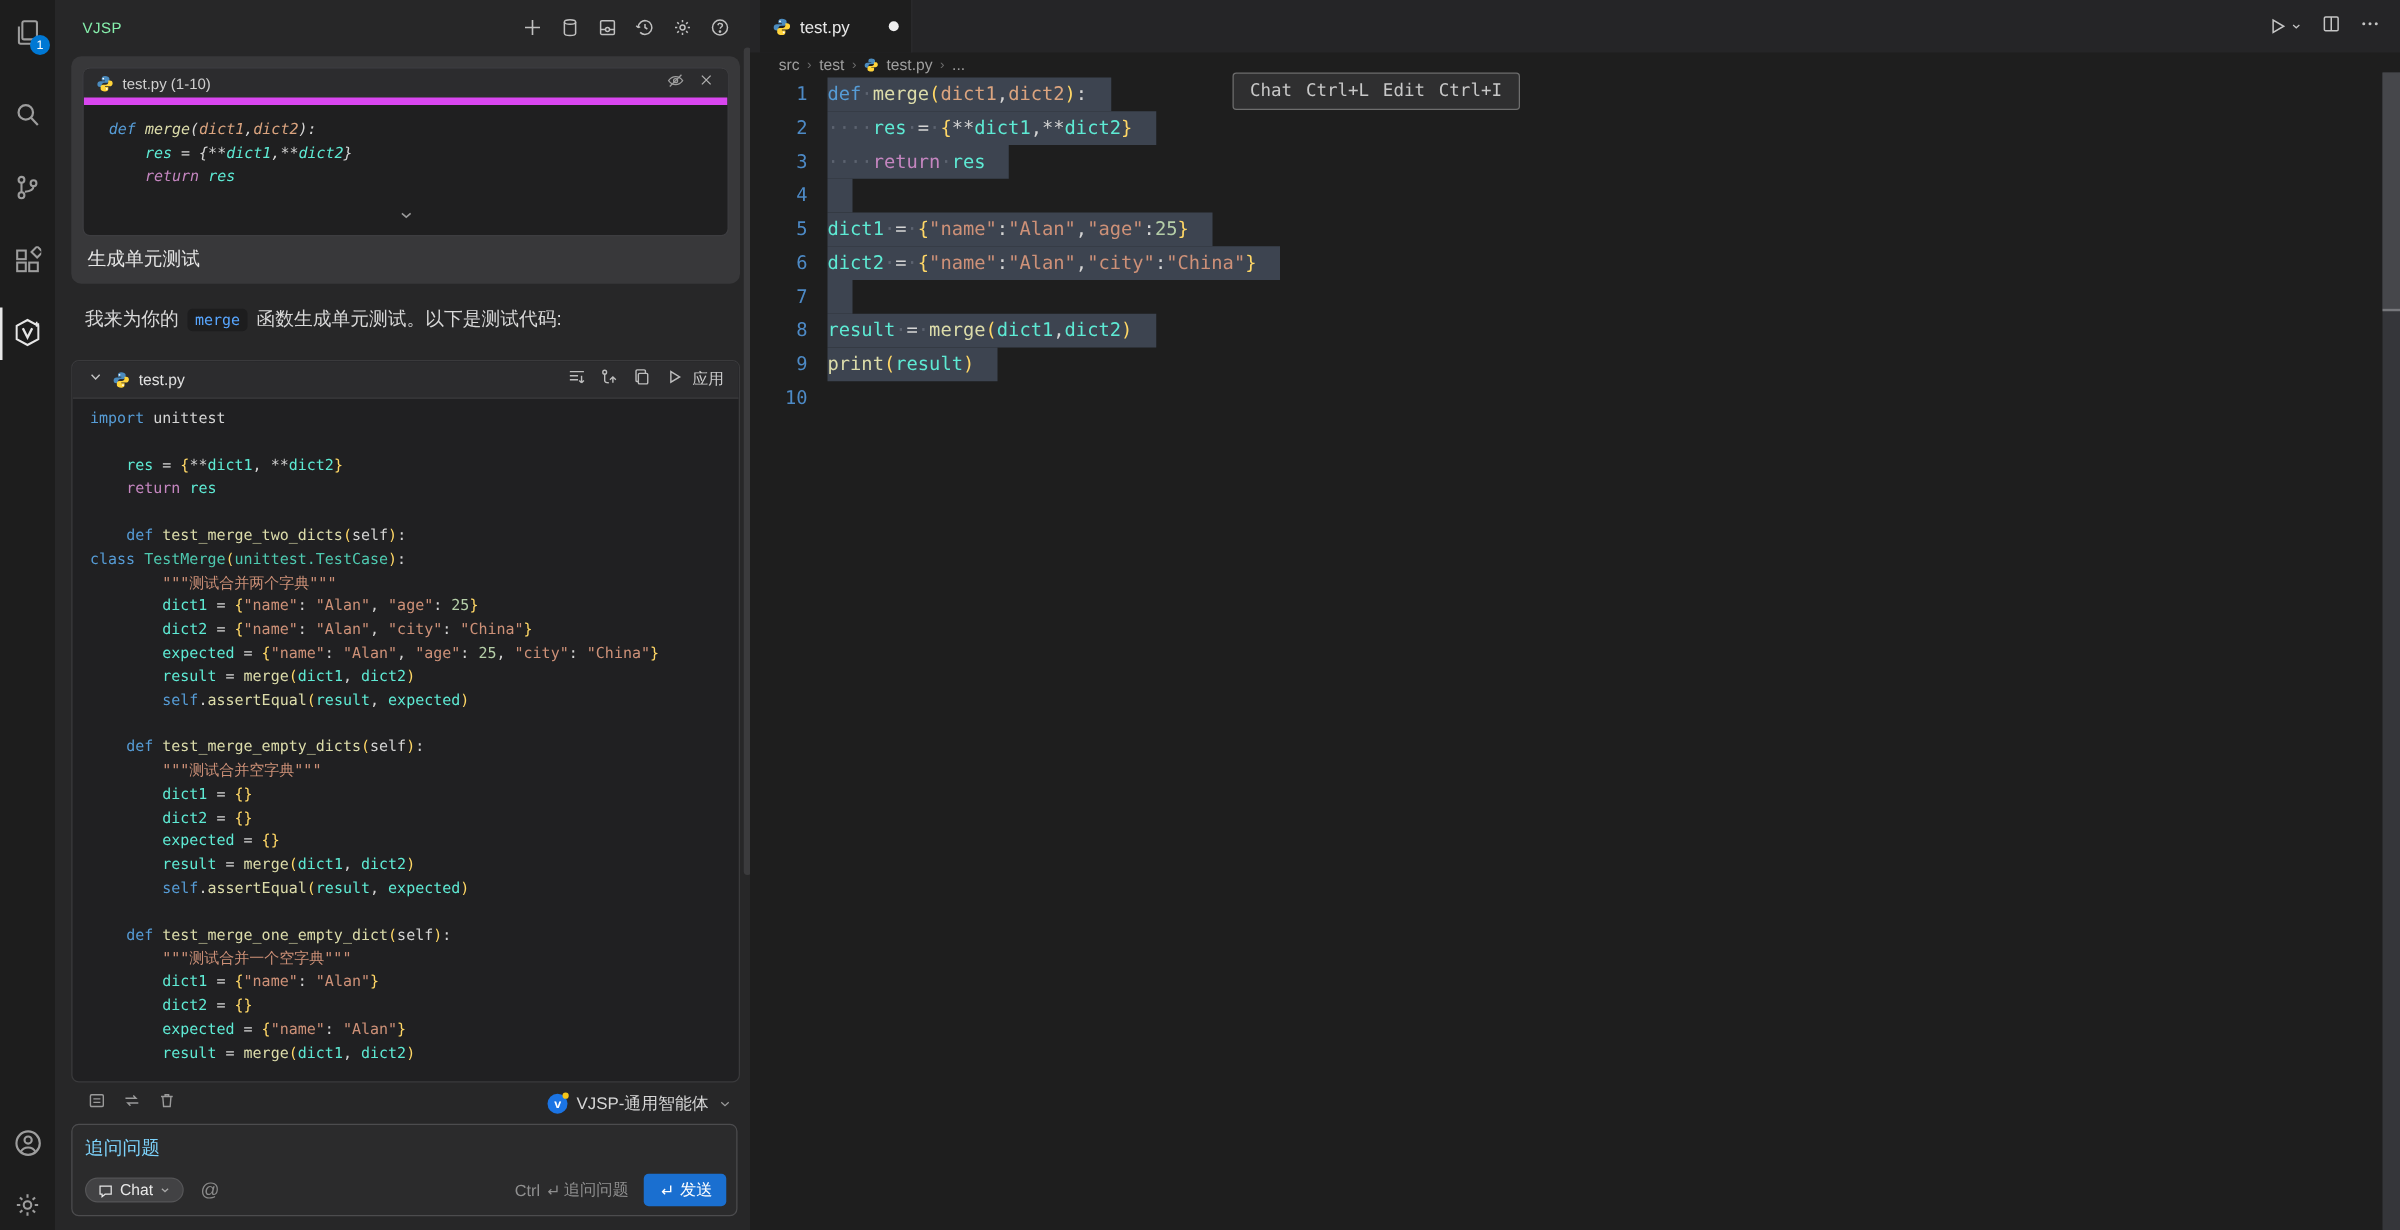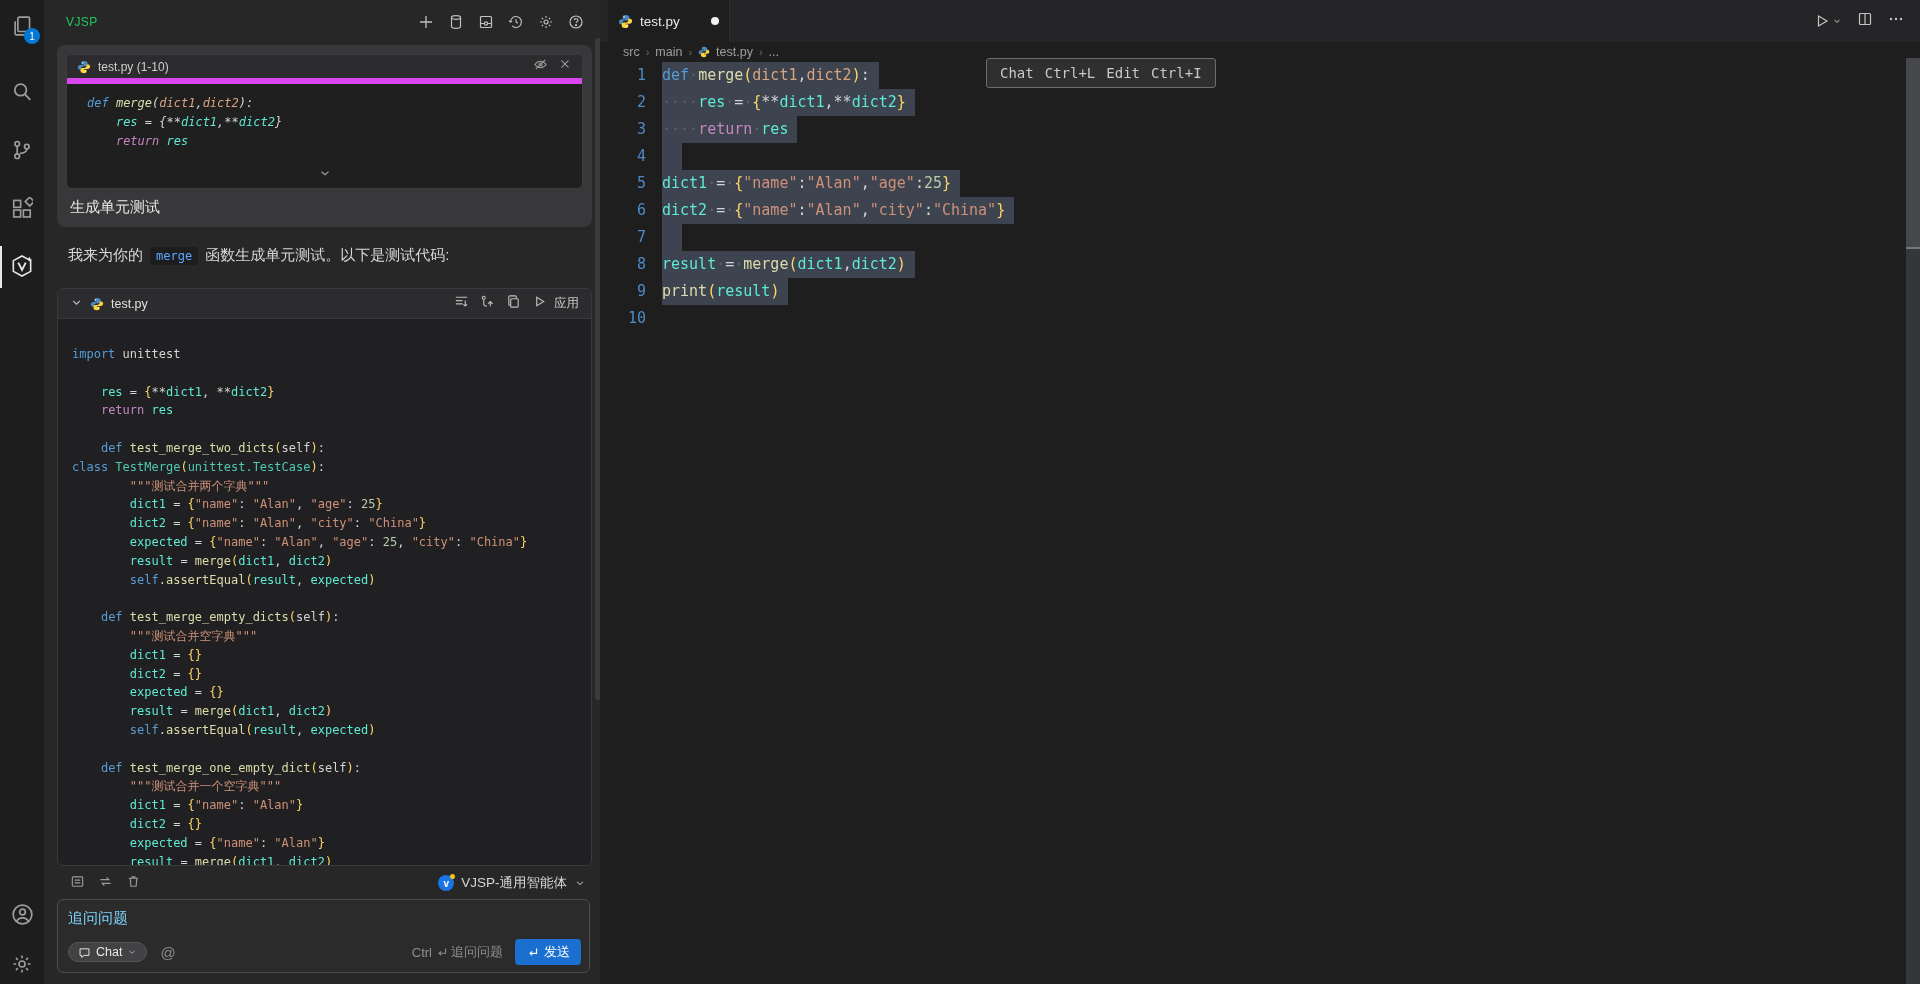--- a/index.html
+++ b/index.html
@@ -11,21 +11,21 @@
   .ab-icon{position:absolute;left:50%;transform:translateX(-50%);width:28px;height:28px;
     display:flex;align-items:center;justify-content:center;color:#9d9d9d;}
   .ab-icon svg{display:block;}
   .ab-active-bar{position:absolute;left:0;width:2px;height:42px;background:#e7e7e7;}
   .ab-badge{position:absolute;right:-4px;bottom:-4px;min-width:16px;height:16px;border-radius:8px;
     background:#0078d4;color:#fff;font-size:10px;display:flex;align-items:center;justify-content:center;padding:0 3px;}
 
   
   .sidebar{position:absolute;left:44px;top:0;width:556px;height:984px;background:#272728;}
   .sb-header{position:absolute;left:0;top:0;right:0;height:44px;display:flex;align-items:center;padding:0 12px 0 22px;}
-  .sb-title{color:#22c55e;font-size:12px;letter-spacing:.4px;}
+  .sb-title{color:#86efac;font-size:12px;letter-spacing:.4px;}
   .sb-header-icons{margin-left:auto;display:flex;gap:6px;}
   .hd-btn{width:24px;height:24px;display:flex;align-items:center;justify-content:center;color:#c0c0c0;border-radius:4px;}
   .sb-scrollbar{position:absolute;left:551px;top:38px;width:6px;height:662px;background:#3b3b3d;border-radius:3px;}
 
   .user-card{position:absolute;left:13px;top:45px;width:535px;height:182px;background:#38383a;border-radius:8px;padding:9px;}
   .snippet-card{height:135px;background:#1f1f20;border:1px solid #3d3d40;border-radius:6px;overflow:hidden;position:relative;}
   .snip-head{height:29px;background:#2c2c2e;border-bottom:6px solid #d946ef;display:flex;align-items:center;padding:0 10px;gap:7px;}
   .snip-name{color:#cfcfcf;font-size:12px;}
   .snip-head-right{margin-left:auto;display:flex;gap:10px;color:#9d9d9d;}
   .snip-body{padding:10px 0 0 20px;font-style:italic;}
@@ -35,21 +35,21 @@
   .assist-row{position:absolute;left:24px;top:246px;width:520px;color:#d8d8d8;font-size:15px;display:flex;align-items:center;gap:7px;white-space:nowrap;}
   .inline-code{background:#1d1d1e;color:#58a6ff;font-family:"DejaVu Sans Mono",monospace;font-size:12px;
     padding:2px 6px;border-radius:4px;}
 
   .code-card{position:absolute;left:13px;top:288px;width:535px;height:578px;background:#202022;
     border:1px solid #3a3a3c;border-radius:6px;overflow:hidden;}
   .cc-head{height:30px;background:#2c2c2e;border-bottom:1px solid #3a3a3c;display:flex;align-items:center;padding:0 12px;gap:7px;}
   .cc-name{color:#e0e0e0;font-size:12.5px;}
   .cc-right{margin-left:auto;display:flex;align-items:center;gap:11px;color:#bdbdbd;}
   .cc-apply{font-size:12.5px;color:#cccccc;margin-left:-4px;}
-  .cc-body{padding:6px 0 0 14px;margin-top:20px;}
+  .cc-body{padding:6px 0 0 14px;}
 
   
   .code-line{white-space:pre;font-family:"DejaVu Sans Mono",monospace;}
   .sb-code .code-line{font-size:12px;height:19px;line-height:19px;}
   .cc-body .code-line{font-size:12px;height:18.8px;line-height:18.8px;}
   .tk-k{color:#569cd6}.tk-c{color:#c586c0}.tk-f{color:#dcdcaa}.tk-v{color:#5eead4}
   .tk-s{color:#ce9178}.tk-n{color:#b5cea8}.tk-b{color:#ffd766}.tk-t{color:#d4d4d4}
   .tk-w{color:#5c6370}.tk-m{color:#4ec9b0}.tk-r{color:#dba47f}
 
   
@@ -78,21 +78,21 @@
     border-right:1px solid #2e2e30;}
   .tab-label{color:#e8e8e8;font-size:13.5px;}
   .mod-dot{width:8px;height:8px;border-radius:50%;background:#f0f0f0;margin-left:auto;}
   .strip-actions{margin-left:auto;display:flex;align-items:center;gap:15px;padding-right:16px;color:#c5c5c5;}
   .breadcrumb{position:absolute;left:0;top:42px;right:0;height:20px;display:flex;align-items:center;gap:6px;
     padding-left:23px;color:#9f9f9f;font-size:12.5px;}
   .bc-sep{color:#6e6e6e;font-size:11px;}
   .ed-code{position:absolute;left:0;top:62px;right:20px;}
   .ed-code .code-line{font-size:15px;height:27px;line-height:27px;}
   .ln{display:inline-block;width:62px;text-align:right;padding-right:16px;color:#4d8ac6;}
-  .sel{background:#3d4450;display:inline-block;padding-right:9px;}
+  .sel{background:#3d4450;display:inline-block;padding-right:19px;}
   .sel.empty{width:20px;}
   .tooltip{position:absolute;left:386px;top:58px;height:30px;background:#2f2f30;border:1px solid #6e6e6e;
     border-radius:3px;display:flex;align-items:center;gap:11px;padding:0 13px;
     font-family:"DejaVu Sans Mono",monospace;font-size:14px;color:#c8c8c8;}
   .tooltip .grp{display:flex;gap:11px;}
   .minimap{position:absolute;right:0;top:58px;bottom:0;width:14px;background:#35363a;}
   .minimap .slider{height:189px;background:#46474b;}
   .minimap .mm-line{height:2px;background:#77787c;}
 </style>
 </head>
@@ -395,21 +395,21 @@
             <circle cx="3" cy="8" r="1.2"></circle>
             <circle cx="8" cy="8" r="1.2"></circle>
             <circle cx="13" cy="8" r="1.2"></circle>
           </svg></span>
     </div>
   </div>
 
   <div class="breadcrumb">
     <span>src</span>
     <span class="bc-sep">›</span>
-    <span>main</span>
+    <span>test</span>
     <span class="bc-sep">›</span>
     <svg width="12" height="12" viewBox="0 0 16 16">
       <path fill="#4B8BBE" d="M8 1C6 1 5 1.8 5 3.2V5h3v.7H3.6C2.2 5.7 1 6.6 1 8.5S2.2 11 3.6 11H5V9.3C5 8 6 7 7.4 7H10c1.1 0 2-.9 2-2V3.2C12 1.8 10 1 8 1z"></path>
       <path fill="#FFD43B" d="M8 15c2 0 3-.8 3-2.2V11H8v-.7h4.4c1.4 0 2.6-.9 2.6-2.8S13.8 5 12.4 5H11v1.7C11 8 10 9 8.6 9H6c-1.1 0-2 .9-2 2v1.8C4 14.2 6 15 8 15z"></path>
     </svg>
     <span>test.py</span>
     <span class="bc-sep">›</span>
     <span>...</span>
   </div>
 

